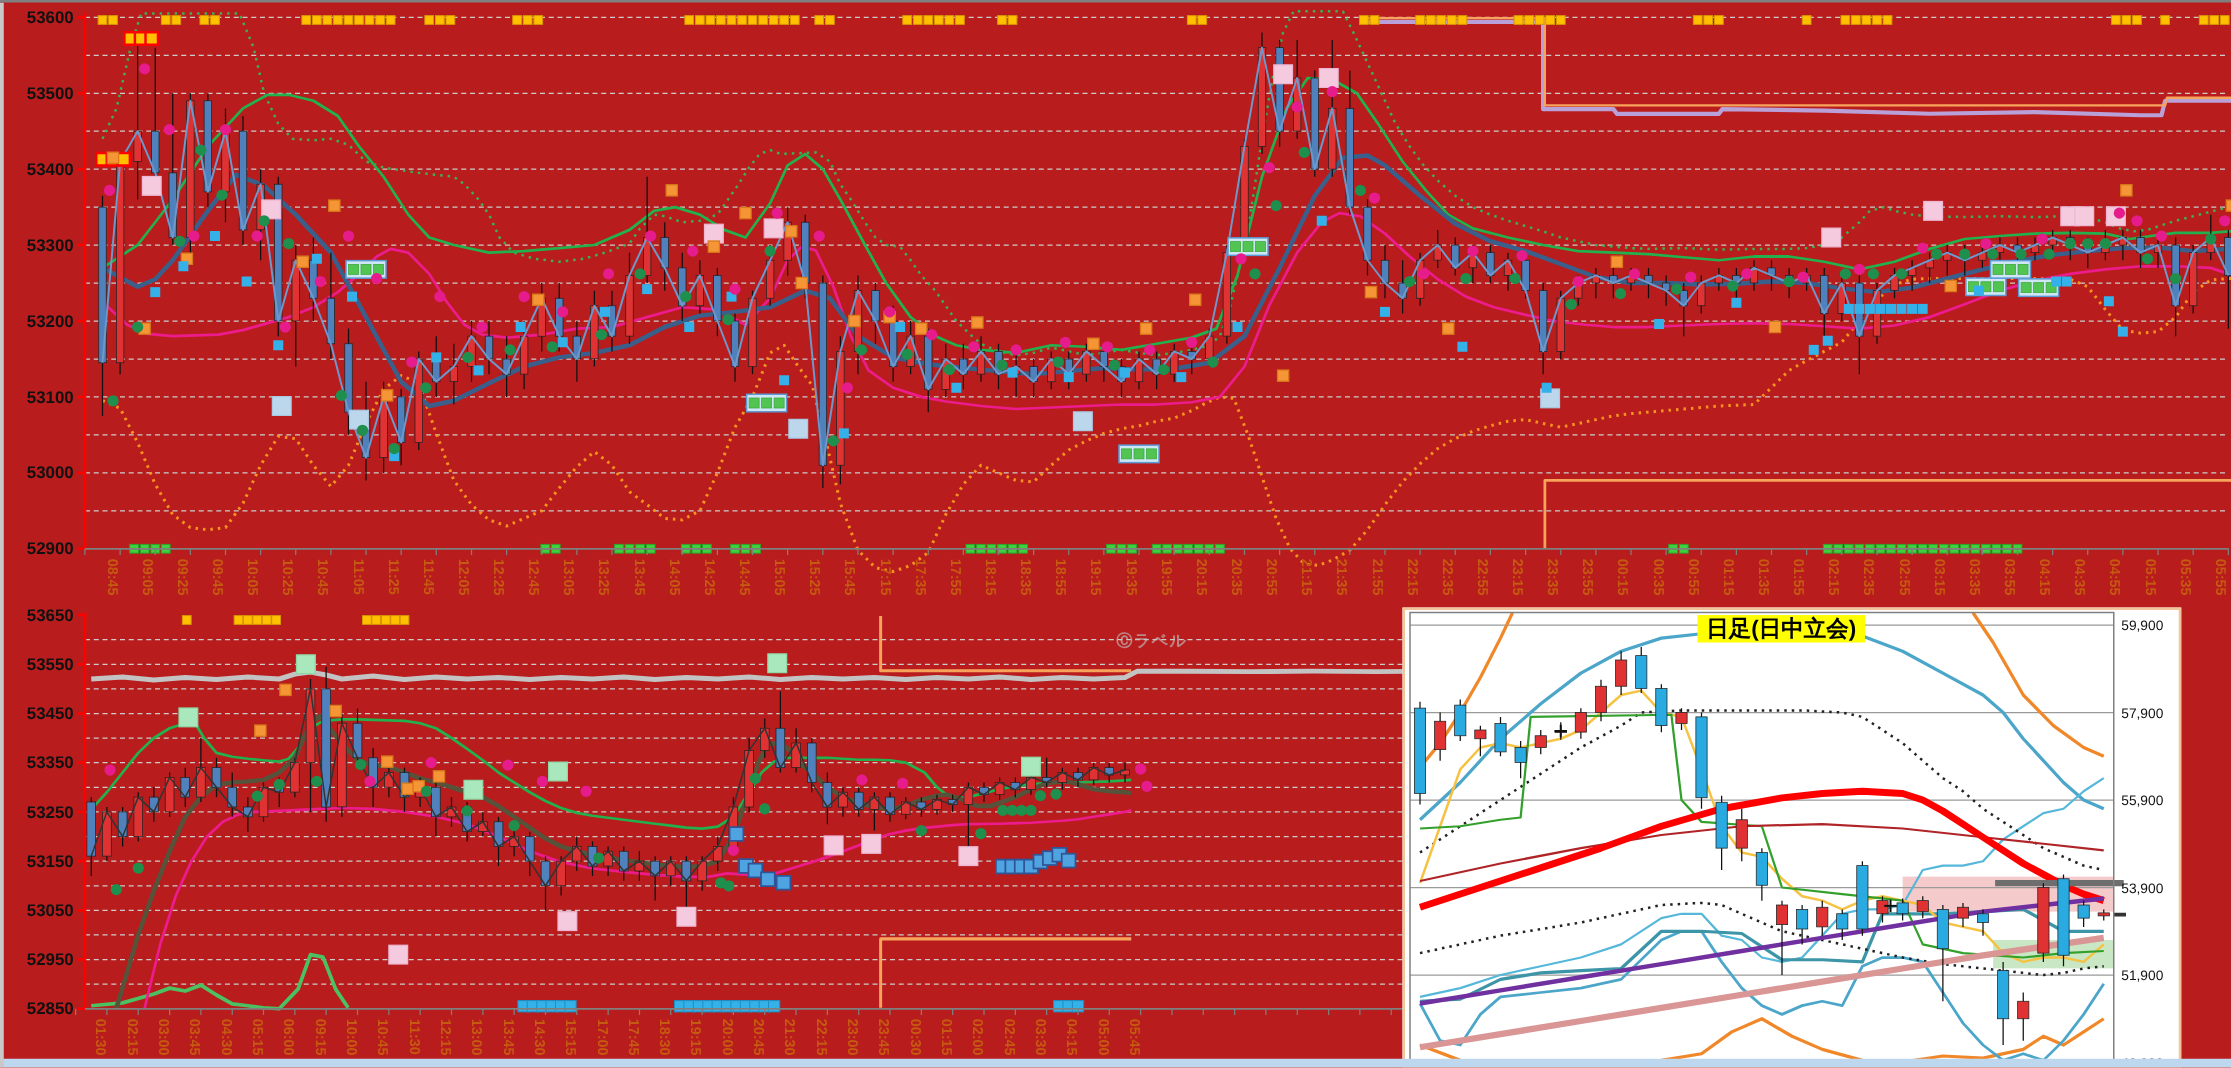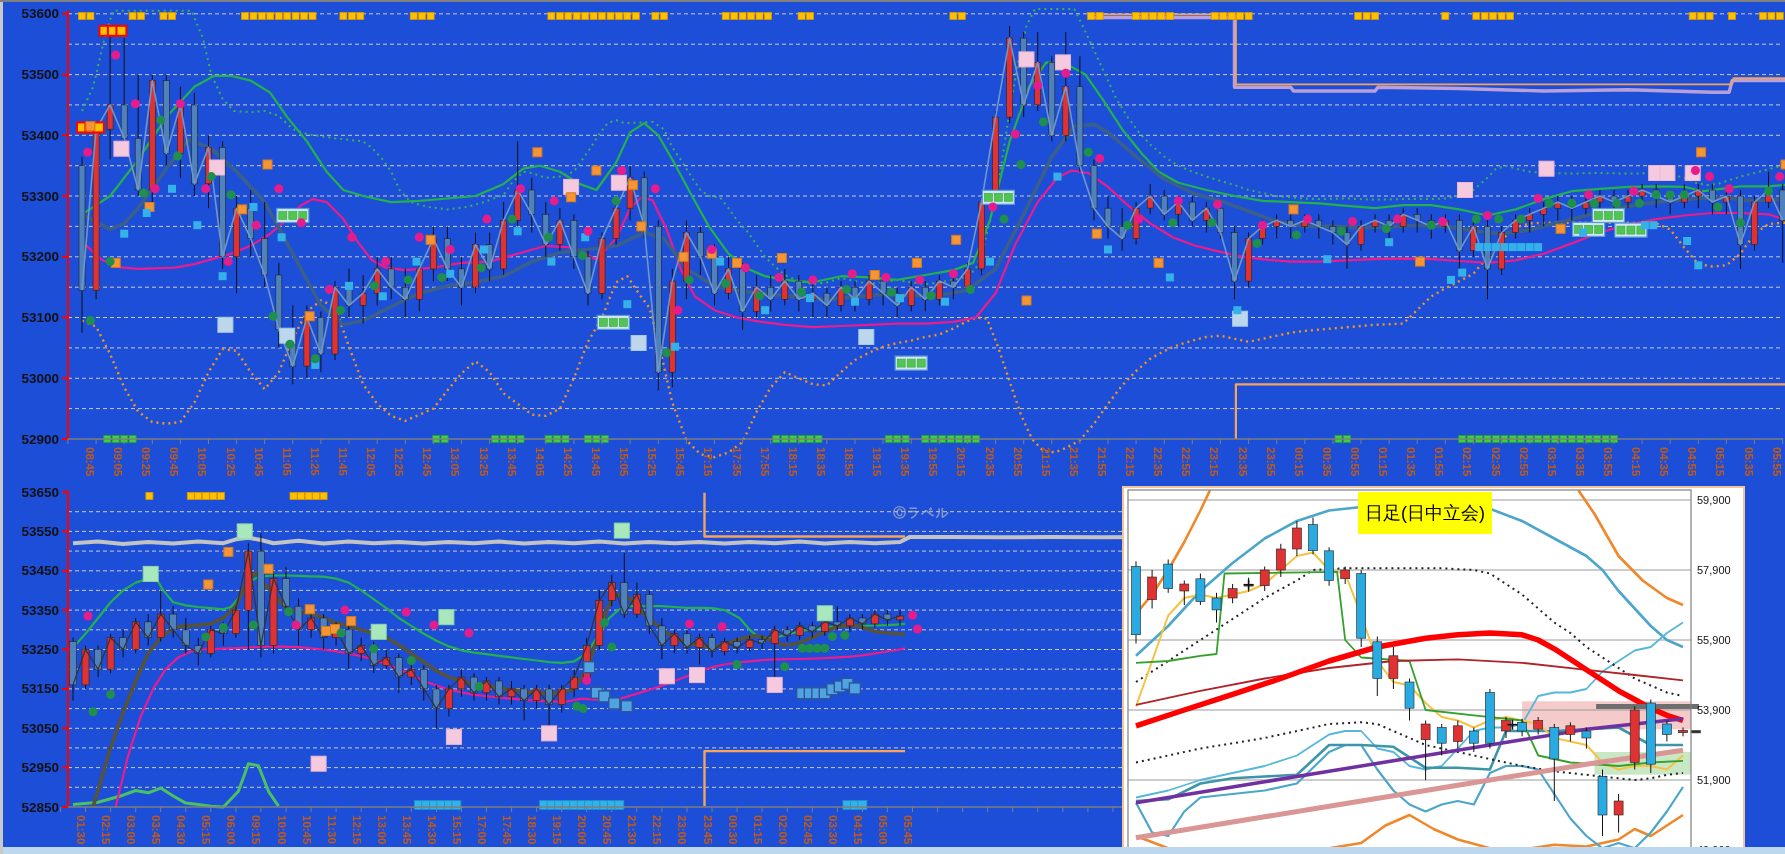--- a/index.html
+++ b/index.html
@@ -1,24 +1,24 @@
 <!DOCTYPE html>
 <html><head>
 <meta charset="utf-8">
 <style>
   html,body{margin:0;padding:0;background:#e8e8e8;}
-  #screen{position:relative;width:1785px;height:854px;background:#1d4ed8;overflow:hidden;
+  #screen{position:relative;width:1785px;height:854px;background:#b91c1c;overflow:hidden;
           font-family:"Liberation Sans",sans-serif;border-top:2px solid #7f7f7f;box-sizing:border-box;}
   #screen:after{content:"";position:absolute;left:0;top:0;bottom:0;width:3px;background:#c9c9c9;}
   svg{position:absolute;left:0;top:0;}
   .chart-svg{position:absolute;left:0;top:0;}
   #bottom-strip{position:absolute;left:0;right:0;bottom:0;height:7px;background:#bdd7ee;}
   #daily-panel{position:absolute;background:#ffffff;border:2px solid #f2c49b;box-sizing:border-box;}
-  #daily-title{position:absolute;background:#ffff00;color:#000;font-weight:normal;font-size:18px;
-               padding:10px 7px;line-height:22px;white-space:nowrap;z-index:6;}
+  #daily-title{position:absolute;background:#ffff00;color:#000;font-weight:bold;font-size:18px;
+               padding:0 7px;line-height:22px;white-space:nowrap;z-index:6;}
   #watermark{position:absolute;color:#bfbfbf;opacity:.65;font-size:13px;font-weight:bold;z-index:5;
              letter-spacing:1px;margin-top:44px;}
 </style>
 </head>
 <body>
 
 <div id="screen">
   <svg id="top-chart" class="chart-svg" width="1785" height="483" viewBox="0 0 1785 483">
       <line x1="68" y1="11.8" x2="1783" y2="11.8" stroke="#cccccc" stroke-width="1" stroke-dasharray="4 3"></line>
       <line x1="68" y1="42.2" x2="1783" y2="42.2" stroke="#cccccc" stroke-width="1" stroke-dasharray="4 3"></line>

